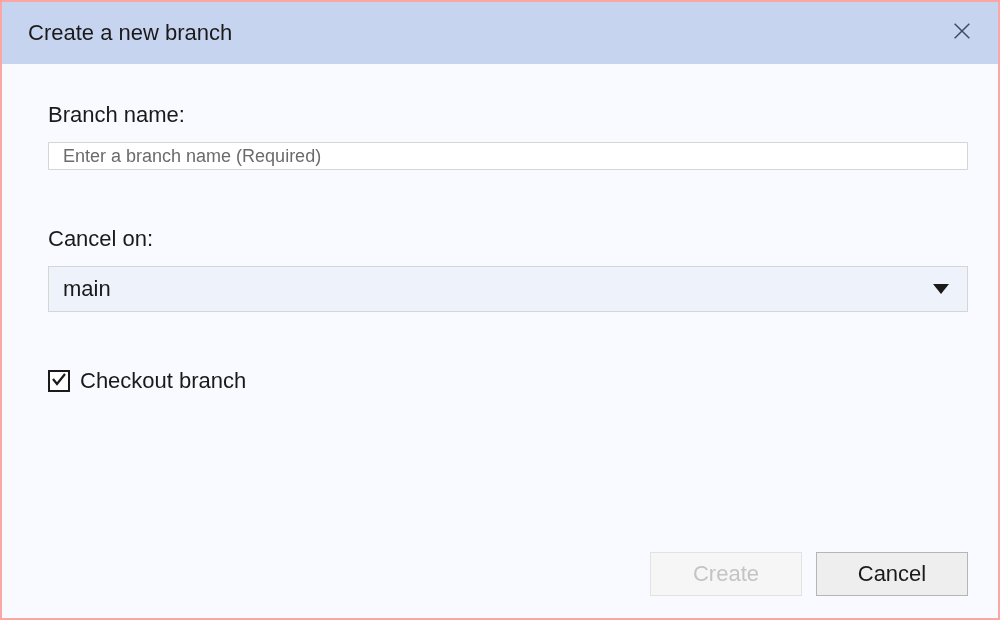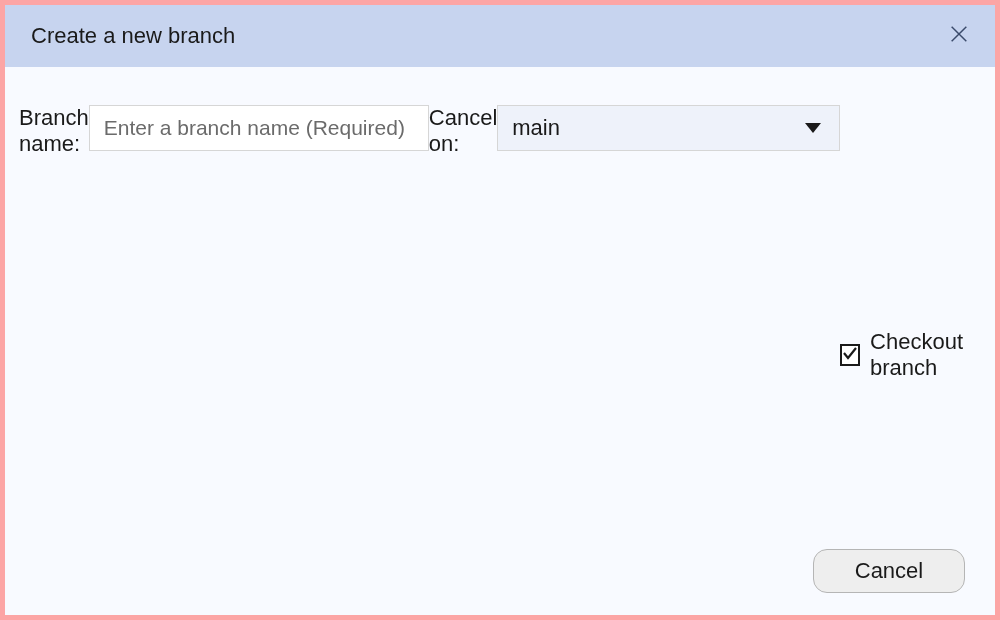--- a/index.html
+++ b/index.html
@@ -10,21 +10,21 @@
     body {
       font-family: "Segoe UI", Tahoma, Geneva, sans-serif;
       background: #fff;
       width: 1000px;
       height: 620px;
       overflow: hidden;
     }
     .dialog {
       width: 1000px;
       height: 620px;
-      border: 5px solid #fca5a5;
+      border: 2px solid #fca5a5;
       background: #f8faff;
       display: flex;
       flex-direction: column;
     }
     .titlebar {
       background: #c7d4ef;
       height: 62px;
       display: flex;
       align-items: center;
       justify-content: space-between;
@@ -43,34 +43,35 @@
       justify-content: center;
       cursor: pointer;
       color: #3a4a6b;
     }
     .close-btn svg {
       width: 22px;
       height: 22px;
     }
     .content {
       flex: 1;
-      padding: 38px 30px 0 14px;
-      display: flex;
+      padding: 38px 30px 0 46px;
+      display: flex;
+      flex-direction: column;
     }
     .field-label {
       font-size: 22px;
       color: #1a1a1a;
       margin-bottom: 14px;
     }
     .text-input {
       width: 100%;
-      height: 46px;
+      height: 28px;
       border: 1px solid #d6d6d6;
       background: #ffffff;
-      font-size: 21px;
+      font-size: 18px;
       padding: 0 14px;
       color: #1a1a1a;
       outline: none;
       font-family: inherit;
     }
     .text-input::placeholder {
       color: #6b6b6b;
     }
     .gap {
       height: 56px;
@@ -142,21 +143,20 @@
     }
     .btn-create {
       background: #f6f6f6;
       color: #c4c4c4;
       border-color: #e2e2e2;
     }
     .btn-cancel {
       background: #eeeeee;
       color: #1a1a1a;
       border-color: #b5b5b5;
-      border-radius: 14px;
     }
   </style>
 </head>
 <body>
 
 <div class="dialog">
 
   <div class="titlebar">
     <div class="titlebar-title">Create a new branch</div>
     <div class="close-btn">
@@ -193,16 +193,17 @@
             <polyline points="2,8 6,13 14,3"></polyline>
           </svg>
         </span>
       </span>
       <span class="checkbox-label">Checkout branch</span>
     </div>
 
   </div>
 
   <div class="footer">
+    <button class="btn btn-create">Create</button>
     <button class="btn btn-cancel">Cancel</button>
   </div>
 
 </div>
 
 </body></html>

